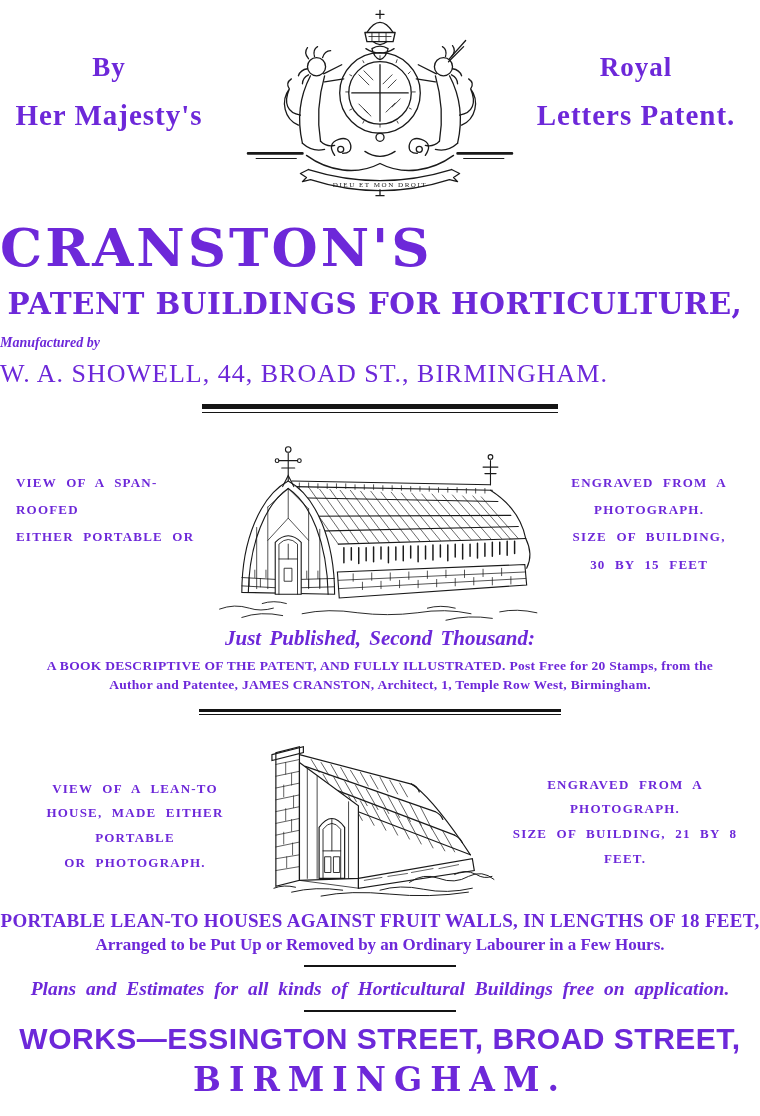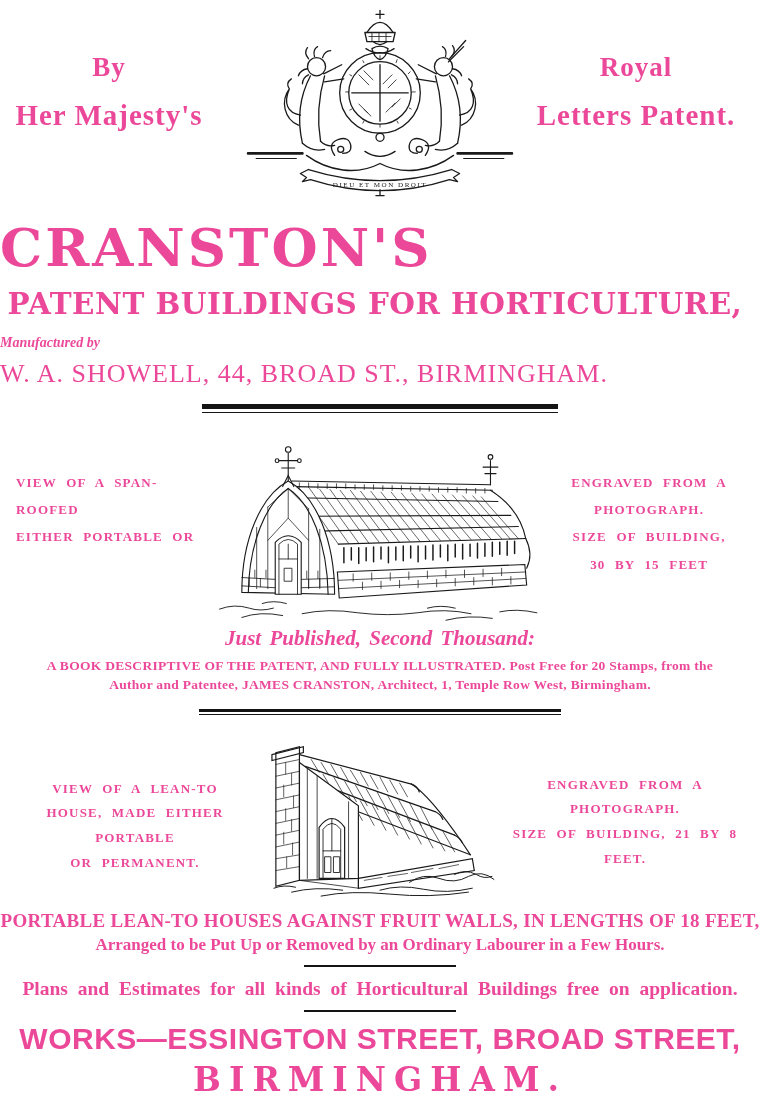--- a/index.html
+++ b/index.html
@@ -1,17 +1,17 @@
 <!DOCTYPE html>
 <html><head>
 <meta charset="utf-8">
 <style>
   html,body{margin:0;padding:0;background:#fff;}
   .page{
-    width:760px;height:1116px;background:#ffffff;color:#ec4899;
+    width:760px;height:1116px;background:#ffffff;color:#6d28d9;
     font-family:"Liberation Serif","DejaVu Serif",serif;
     position:relative;overflow:hidden;margin:0 auto;
   }
   
   .header{position:relative;height:198px;}
   .arms{position:absolute;left:50%;top:4px;transform:translateX(-50%);}
   .hdr-block{position:absolute;text-align:center;font-weight:bold;}
   .hdr-left{left:14px;top:52px;width:190px;}
   .hdr-right{right:18px;top:52px;width:212px;}
   .hdr-l1{font-size:27px;letter-spacing:1px;}
@@ -37,21 +37,21 @@
   .fig2-center{width:242px;text-align:center;}
   
   .book{text-align:center;}
   .published{font-style:italic;font-weight:bold;font-size:21px;margin-top:2px;word-spacing:3px;}
   .blurb{font-size:13.5px;font-weight:bold;letter-spacing:0.3px;margin-top:5px;line-height:1.45;}
   .blurb2{margin-top:0;}
   
   .footer{text-align:center;}
   .portable1{font-size:19px;font-weight:bold;letter-spacing:0.3px;margin-top:10px;white-space:nowrap;}
   .portable2{font-size:17px;font-weight:bold;margin-top:3px;}
-  .plans{font-size:19.5px;font-weight:bold;word-spacing:5px;margin-top:11px;}
+  .plans{font-size:19.5px;font-weight:bold;font-style:italic;word-spacing:5px;margin-top:11px;}
   .works1{font-family:"Liberation Sans","DejaVu Sans",sans-serif;font-size:30px;font-weight:bold;margin-top:10px;letter-spacing:0.5px;white-space:nowrap;}
   .works2{font-family:"DejaVu Serif","Liberation Serif",serif;font-size:33px;font-weight:bold;letter-spacing:8px;margin-top:4px;}
   svg{display:inline-block;vertical-align:top;}
 </style>
 </head>
 <body>
 
 <div class="page">
 
   <div class="header">
@@ -187,21 +187,21 @@
     <div class="published">Just Published, Second Thousand:</div>
     <div class="blurb">A BOOK DESCRIPTIVE OF THE PATENT, AND FULLY ILLUSTRATED.  Post Free for 20 Stamps, from the</div>
     <div class="blurb blurb2">Author and Patentee, JAMES CRANSTON, Architect, 1, Temple Row West, Birmingham.</div>
     <div class="divider-b"></div>
   </div>
 
   <div class="fig-row2">
     <div class="caption cap2-left">
       <div>VIEW OF A LEAN-TO</div>
       <div>HOUSE, MADE EITHER PORTABLE</div>
-      <div>OR PERMANENT.</div>
+      <div>OR PHOTOGRAPH.</div>
     </div>
 
     <div class="fig2-center">
       <svg viewBox="0 0 240 170" width="236" height="167" stroke="#1a1a1a" fill="none" stroke-width="1.2" stroke-linecap="round">
         <g>
           <path fill="#fff" d="M14 156 L14 20 L38 14 L38 150 Z"></path>
           <path stroke-width="0.7" d="M14 32 L38 27 M14 44 L38 39 M14 56 L38 51 M14 68 L38 63 M14 80 L38 75 M14 92 L38 87 M14 104 L38 99 M14 116 L38 111 M14 128 L38 124 M14 140 L38 136"></path>
           <path stroke-width="0.7" d="M24 30 v12 M30 41 v12 M22 53 v12 M32 64 v12 M24 77 v12 M30 88 v12 M22 101 v12 M31 112 v12 M25 126 v11"></path>
           <path d="M10 22 L42 14 L42 20 L10 28 Z"></path>
         </g>

